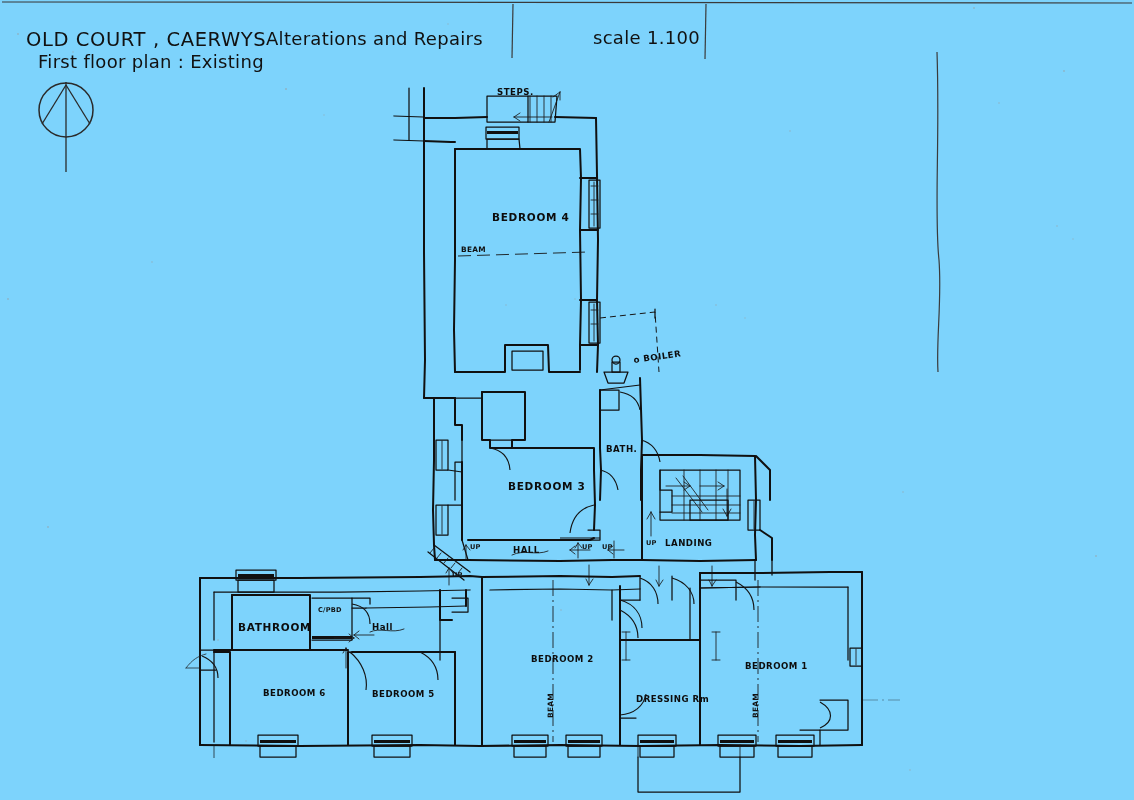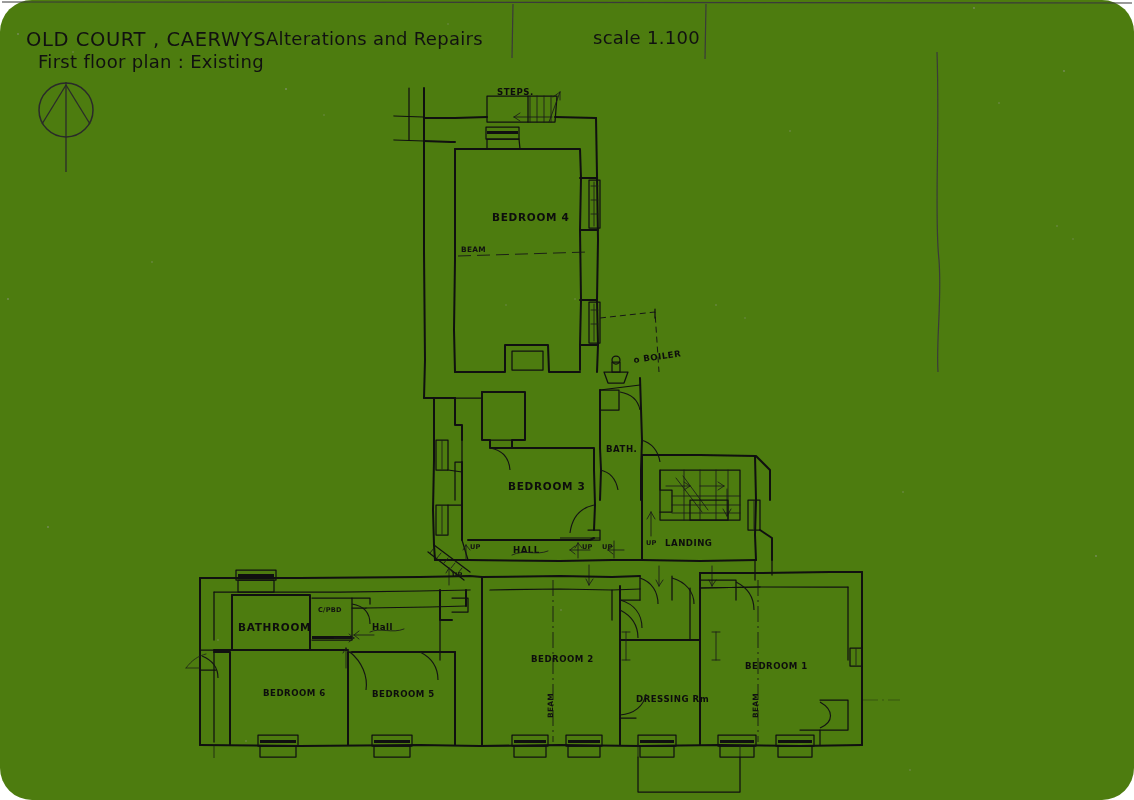--- a/index.html
+++ b/index.html
@@ -13,22 +13,21 @@
     height: 800px;
     overflow: hidden;
     font-family: "Liberation Sans", sans-serif;
     position: relative;
   }
   #sheet {
     position: absolute;
     inset: 0;
     width: 1134px;
     height: 800px;
-    background: #4d7c0f;
-    border-radius: 32px;
+    background: #7dd3fc;
   }
   svg#plan {
     position: absolute;
     left: 0;
     top: 0;
     width: 1134px;
     height: 800px;
     display: block;
   }
   .ttl {

